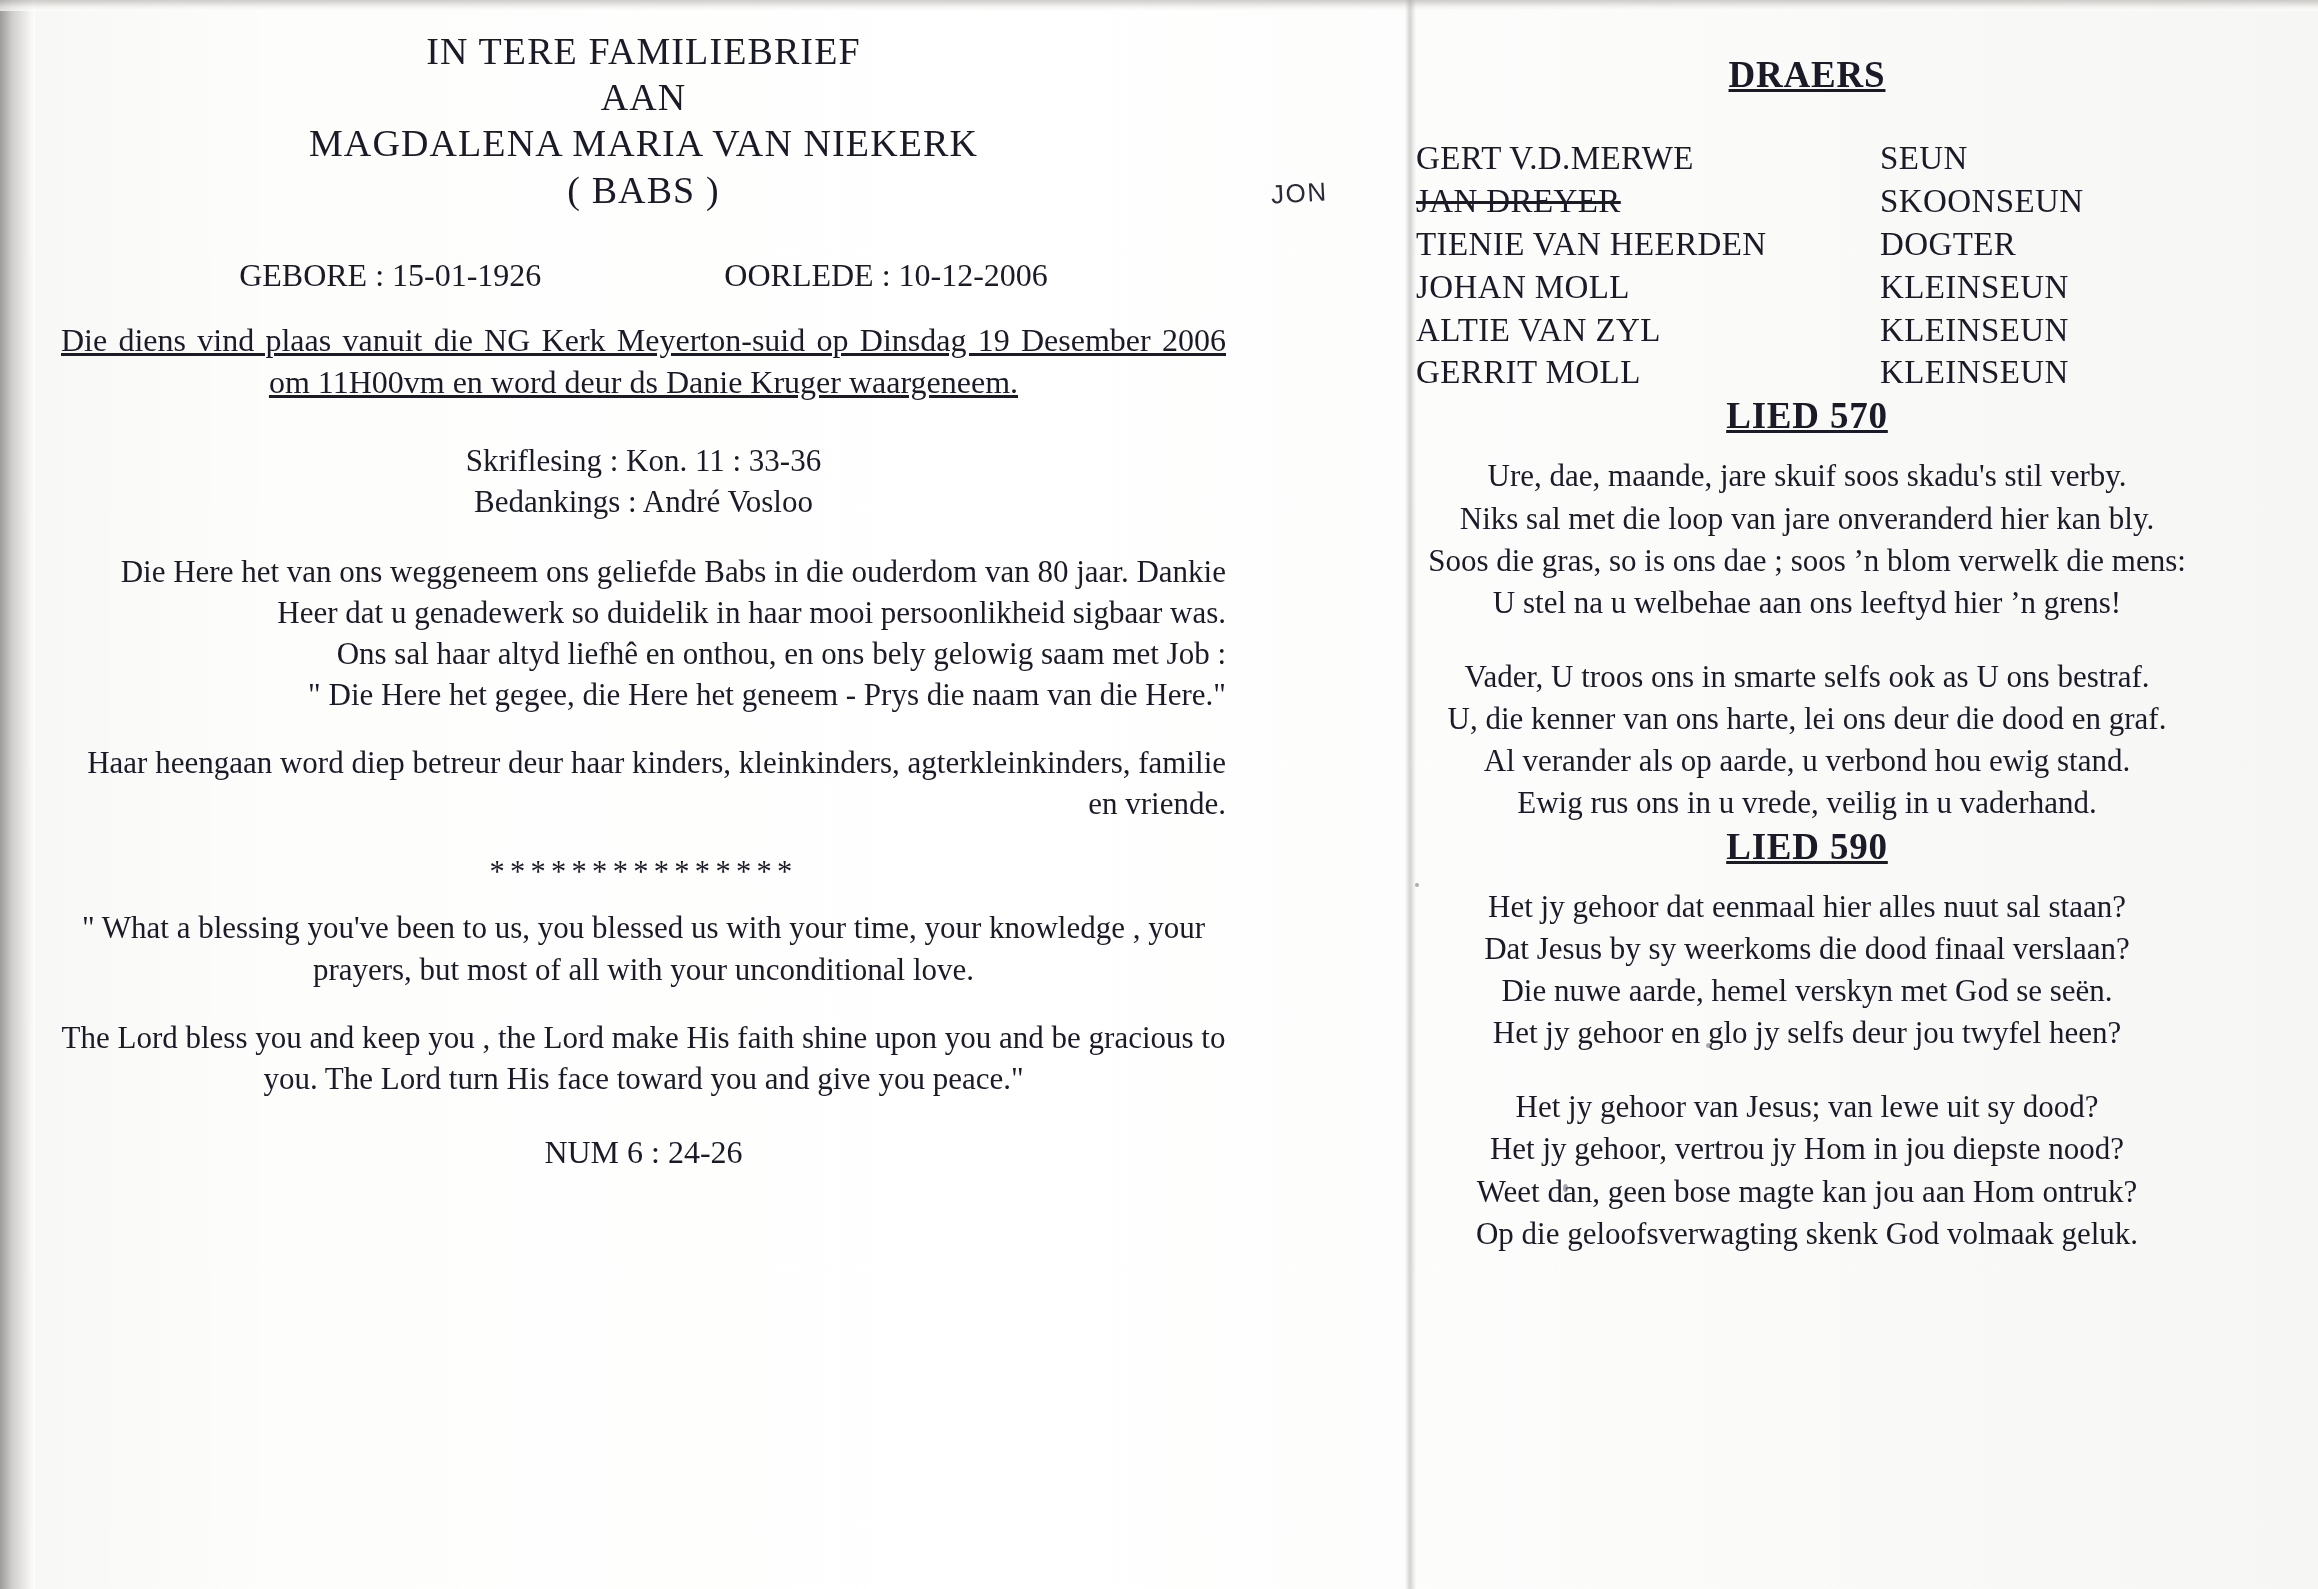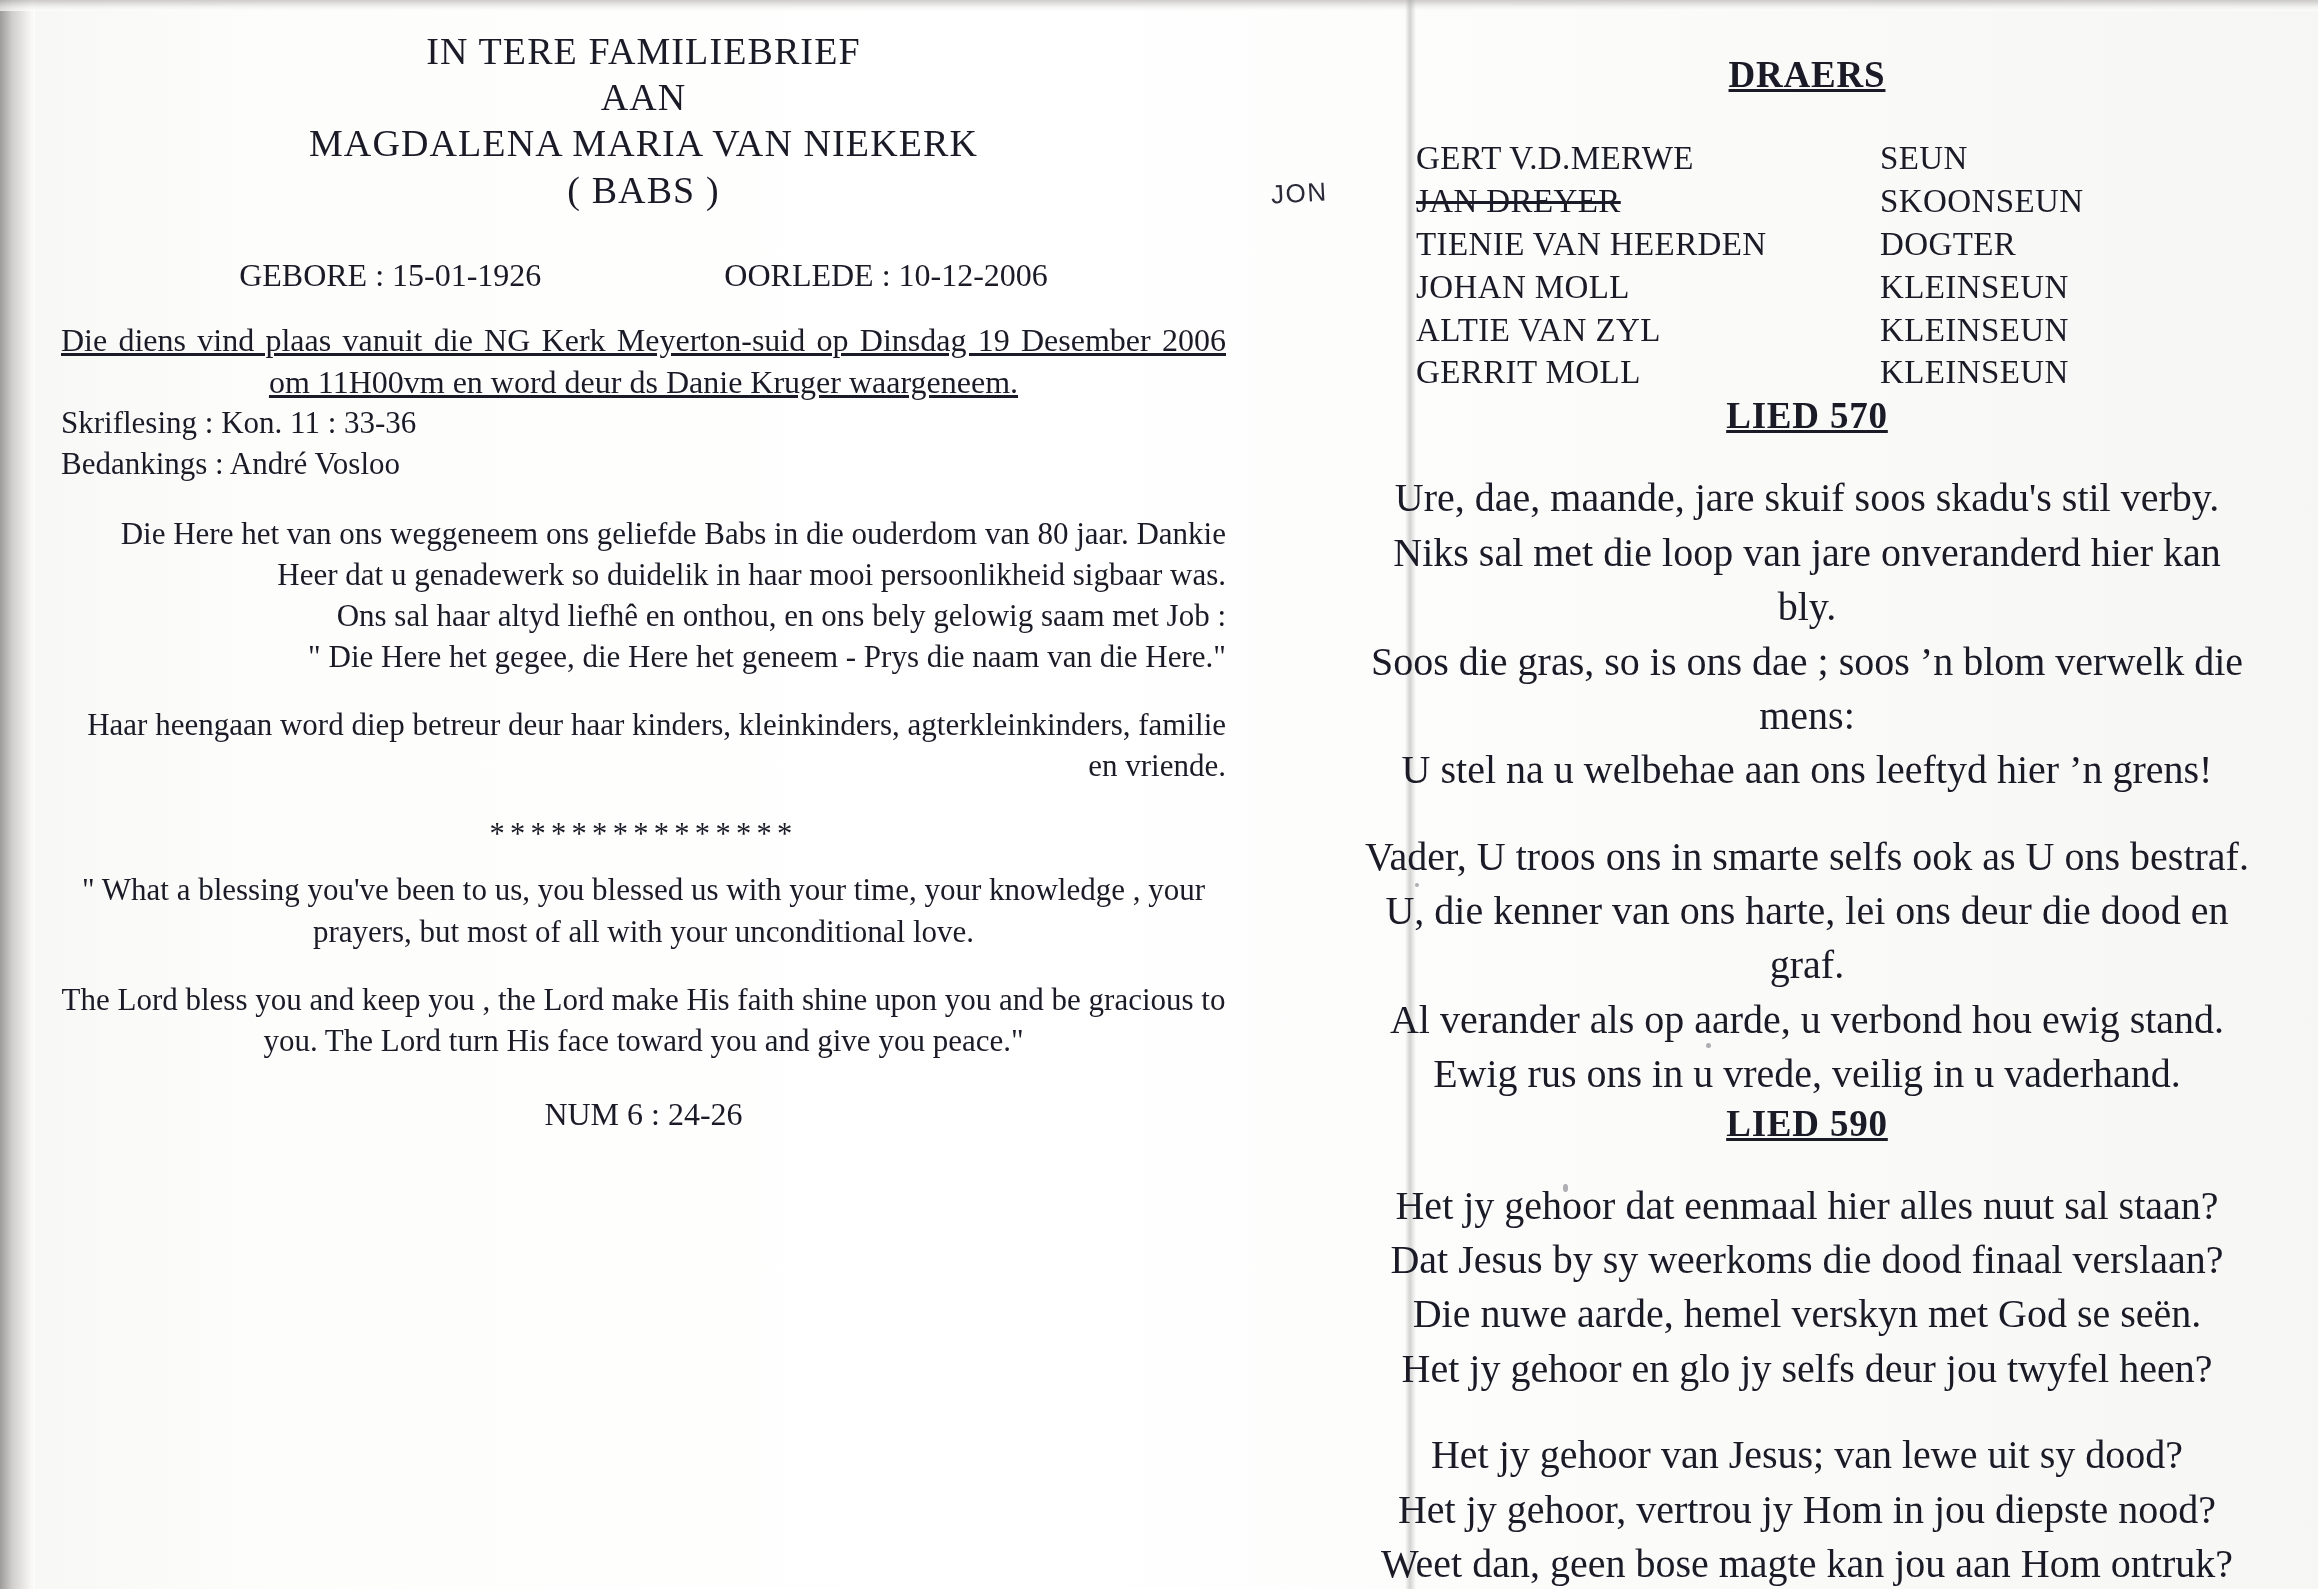--- a/index.html
+++ b/index.html
@@ -79,20 +79,22 @@
     margin-top: 26px;
     text-decoration: underline;
   }
   .para.block {
     text-align: justify;
     text-align-last: center;
   }
   .scripture {
     font-size: 31px;
     line-height: 1.32;
+    text-align: center;
+    margin-top: 38px;
   }
   h2.section {
     font-size: 35px;
     font-weight: bold;
     text-align: center;
     text-decoration: underline;
     margin: 41px 0 0 0;
     letter-spacing: 0.4px;
   }
   .familie-body {
@@ -152,24 +154,24 @@
     left: -145px;
     top: 40px;
     font-family: "Liberation Sans", sans-serif;
     font-size: 26px;
     letter-spacing: 1.5px;
     color: #2a2a38;
     transform: rotate(-3deg);
   }
   .hymn-title { margin-top: 73px; }
   .hymn {
-    font-size: 40px;
+    font-size: 31px;
     line-height: 1.36;
     text-align: center;
-    margin-top: 34px;
+    margin-top: 18px;
   }
   .hymn p { margin: 0; }
   .hymn .verse-gap { height: 32px; }
   .speck {
     position: absolute;
     background: #6e6e78;
     border-radius: 50%;
     opacity: .55;
   }
 </style>

